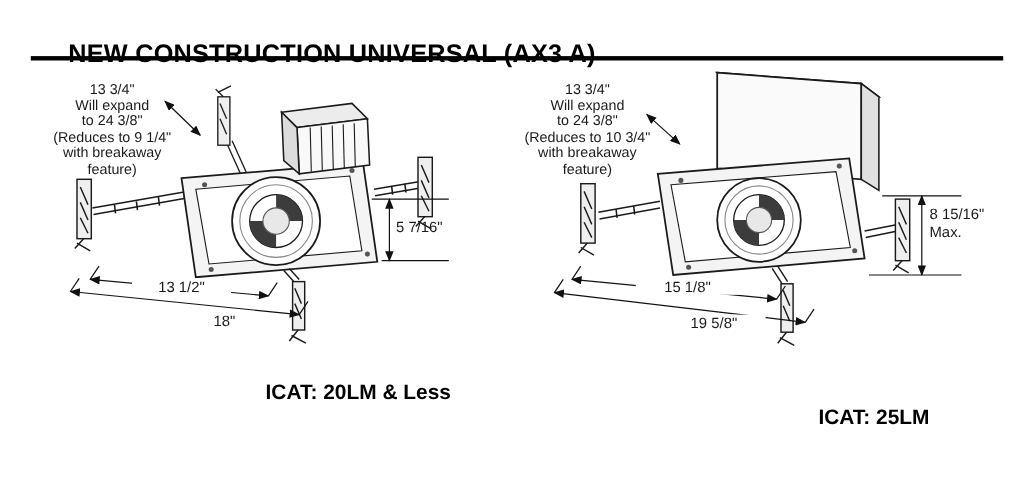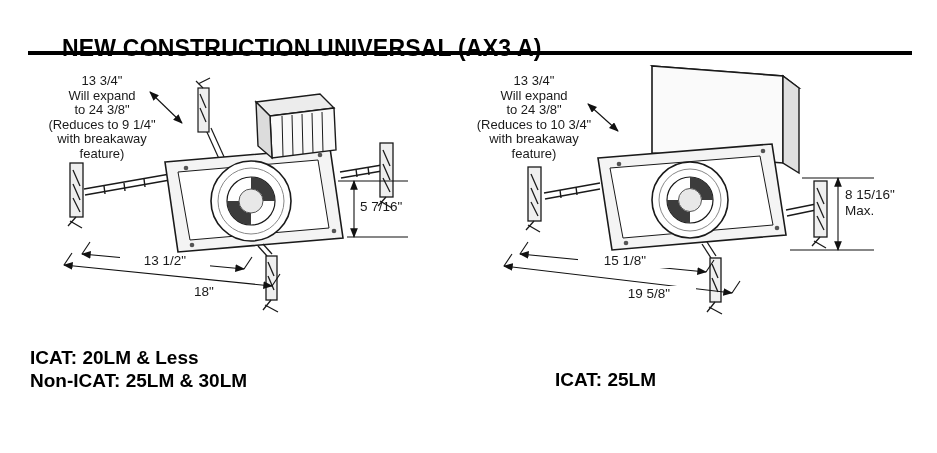--- a/index.html
+++ b/index.html
@@ -27,21 +27,21 @@
   .dim.ctr{text-align:center}
   .whitebg{background:#fff;padding:0 2px}
   .dim-h-left{left:340px;top:139px}
   .dim-w1-left{left:100px;top:193px;width:86px}
   .dim-w2-left{left:152px;top:224px;width:60px}
   .dim-h-right{left:385px;top:127px;line-height:15.5px}
   .dim-w1-right{left:118px;top:193px;width:90px}
   .dim-w2-right{left:142px;top:226px;width:90px}
   .caption{
     position:absolute;font-size:19px;font-weight:bold;line-height:23px;
-    text-align:left;color:#000;
+    text-align:right;color:#000;
   }
   .caption-left{left:30px;top:346px;width:380px}
   .caption-right{left:555px;top:368px;width:290px}
 </style>
 </head>
 <body>
 
 <div class="page">
 
   <h1 class="page-title">NEW CONSTRUCTION UNIVERSAL (AX3 A)</h1>
@@ -255,19 +255,18 @@
     <div class="dim dim-h-right">
       <div>8 15/16"</div>
       <div>Max.</div>
     </div>
     <div class="dim ctr whitebg dim-w1-right">15 1/8"</div>
     <div class="dim ctr whitebg dim-w2-right">19 5/8"</div>
   </section>
 
   <div class="caption caption-left">
     <div>ICAT: 20LM &amp; Less</div>
-    <div>Non-ICAT: 25LM &amp; 30LM</div>
   </div>
   <div class="caption caption-right">
     <div>ICAT: 25LM</div>
   </div>
 
 </div>
 
 </body></html>

